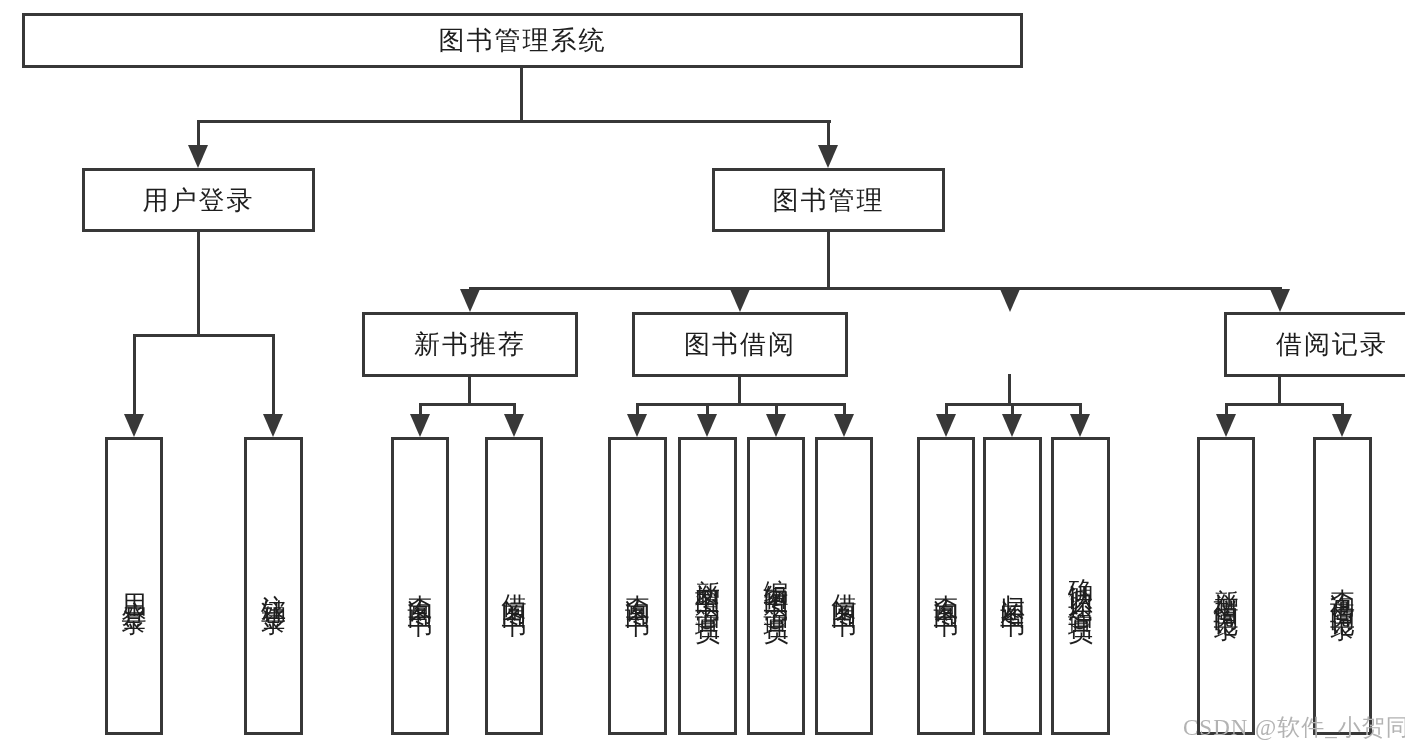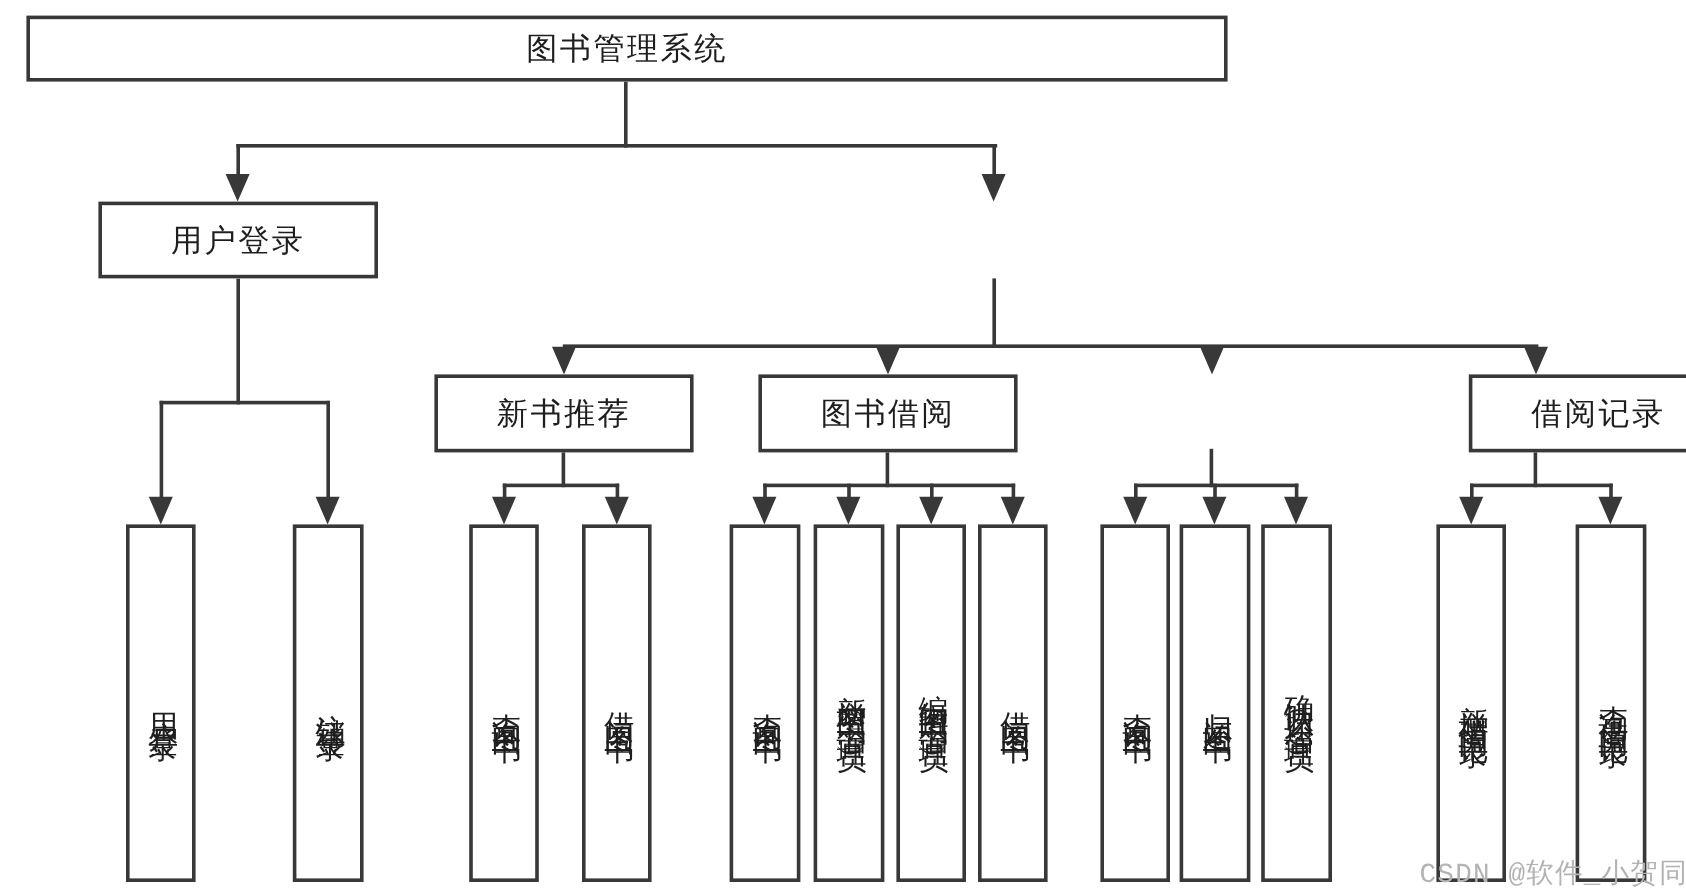--- a/index.html
+++ b/index.html
@@ -1,18 +1,18 @@
 <!DOCTYPE html>
 <html><head>
 <meta charset="utf-8">
 <style>
   html,body{margin:0;padding:0;background:#ffffff;}
   .canvas{
     position:relative;width:1405px;height:747px;background:#ffffff;overflow:hidden;
-    font-family:Liberation Mono, monospace;color:#1e1e1e;
+    font-family:Liberation Serif, serif;color:#1e1e1e;
   }
   .box{
     position:absolute;box-sizing:border-box;border:3px solid #383838;background:#ffffff;
     display:flex;align-items:center;justify-content:center;
     font-size:26px;letter-spacing:2px;color:#1e1e1e;z-index:2;
   }
   .leaf{
     position:absolute;box-sizing:border-box;border:3px solid #383838;background:#ffffff;
     display:flex;align-items:center;justify-content:center;z-index:2;
   }
@@ -91,20 +91,23 @@
   <div class="arrow" style="left:1216px;top:414px;"></div>
   <div class="arrow" style="left:1332px;top:414px;"></div>
 
   <div class="box" style="left:22px;top:13px;width:1001px;height:55px;">
     <span>图书管理系统</span>
   </div>
 
   <div class="box" style="left:82px;top:168px;width:233px;height:64px;">
     <span>用户登录</span>
   </div>
+  <div class="box" style="left:712px;top:168px;width:233px;height:64px;">
+    <span>图书管理</span>
+  </div>
 
   <div class="box" style="left:362px;top:312px;width:216px;height:65px;">
     <span>新书推荐</span>
   </div>
   <div class="box" style="left:632px;top:312px;width:216px;height:65px;">
     <span>图书借阅</span>
   </div>
   <div class="box" style="left:1224px;top:312px;width:216px;height:65px;">
     <span>借阅记录</span>
   </div>

